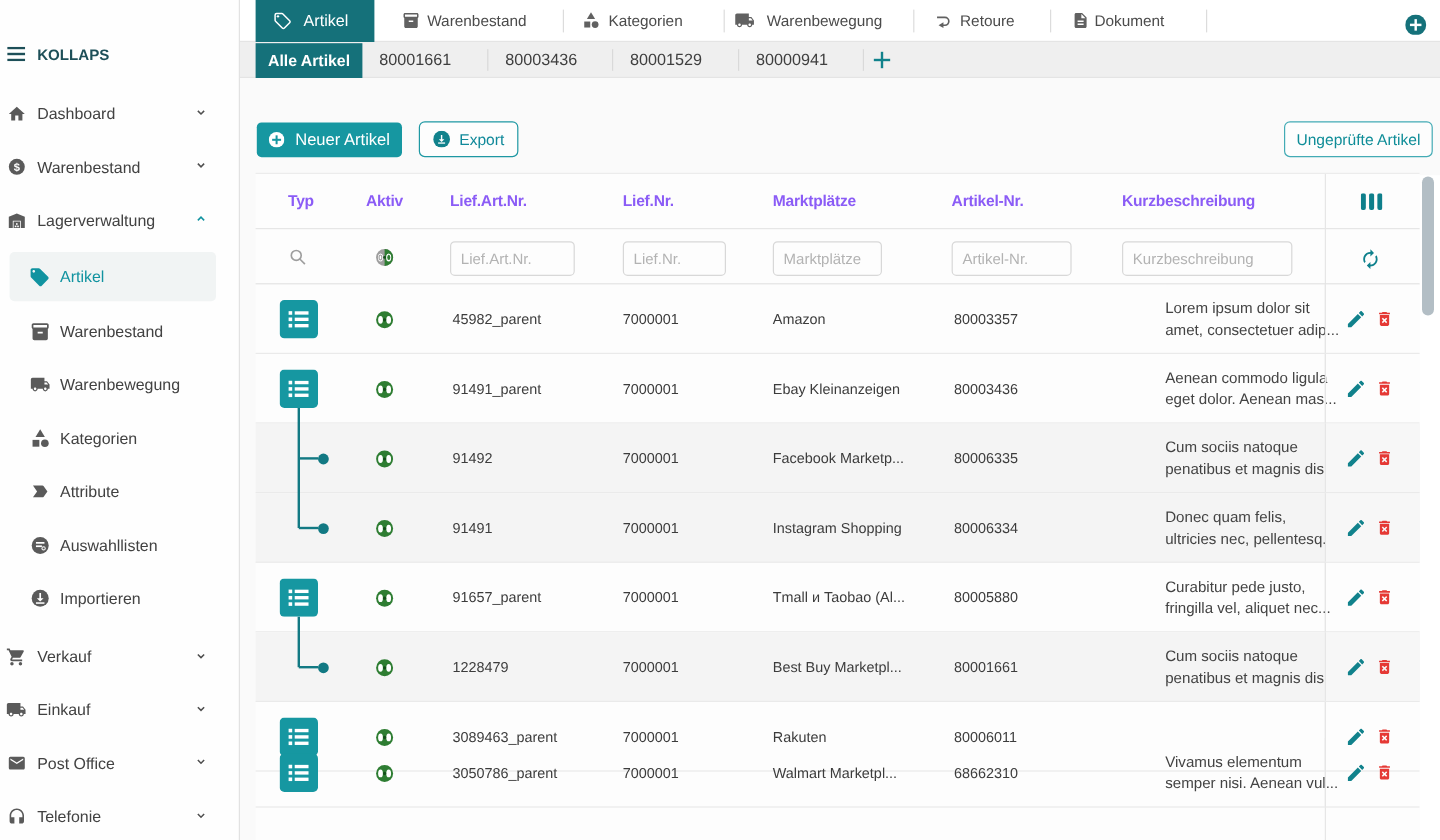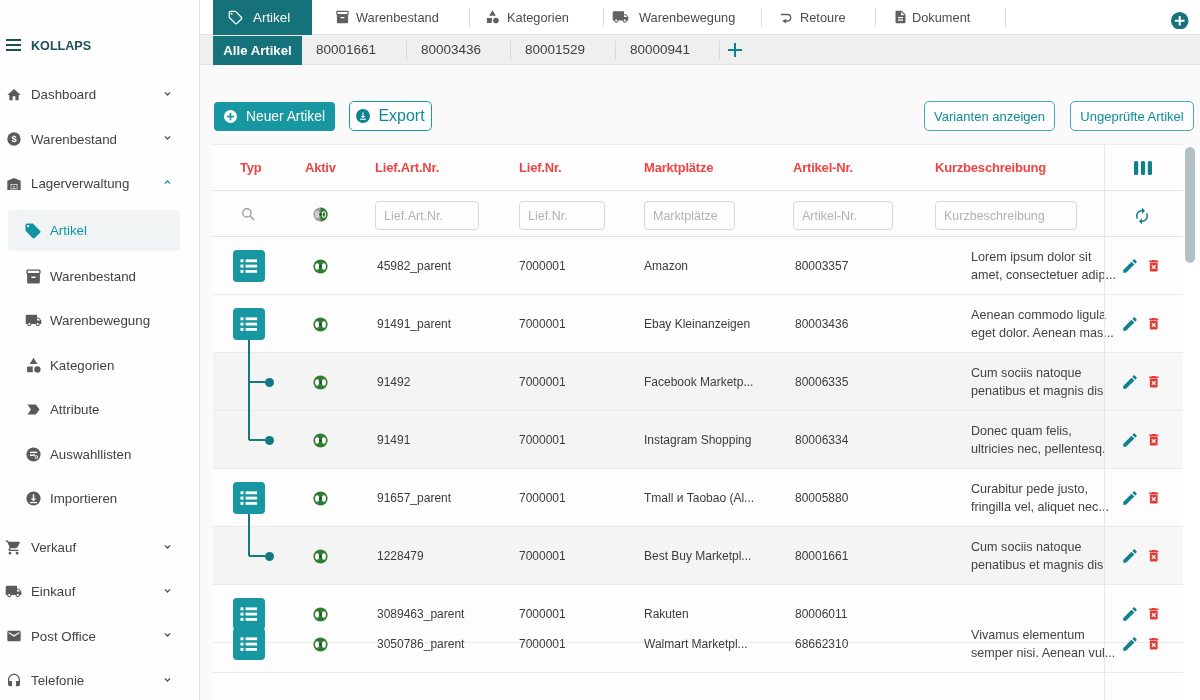--- a/index.html
+++ b/index.html
@@ -21,26 +21,26 @@
 
 #topbar1 { position:absolute; left:200px; top:0; width:1000px; height:35px; background:#fff; border-bottom:1px solid #e4e4e4; }
 #topbar2 { position:absolute; left:200px; top:35px; width:1000px; height:30px; background:#efefef; border-bottom:1px solid #e4e4e4; }
 .tab1 { position:absolute; top:0; height:35px; display:flex; align-items:center; font-size:12.8px; color:#4b4b4b; }
 .tabsep1 { position:absolute; top:8px; width:1px; height:19px; background:#dcdcdc; }
 #activetab { position:absolute; left:13px; top:0; width:99px; height:35px; background:#15717a; color:#fff; display:flex; align-items:center; font-size:13.4px; }
 #alleartikel { position:absolute; left:13px; top:1px; width:89px; height:29px; background:#15717a; color:#fff; display:flex; align-items:center; justify-content:center; font-size:13.2px; font-weight:bold; }
 .tab2 { position:absolute; top:0; height:29px; display:flex; align-items:center; font-size:13.5px; color:#3f3f3f; }
 .tabsep2 { position:absolute; top:6px; width:1px; height:18px; background:#d9d9d9; }
 .btn-filled { position:absolute; background:#1697a1; border-radius:4px; color:#fff; display:flex; align-items:center; justify-content:center; font-size:13.8px; }
-.btn-outline { position:absolute; background:#fdfdfd; border:1px solid #1e98a3; border-radius:5px; color:#10899a; display:flex; align-items:center; justify-content:center; font-size:16px; }
+.btn-outline { position:absolute; background:#fdfdfd; border:1px solid #1e98a3; border-radius:5px; color:#10899a; display:flex; align-items:center; justify-content:center; font-size:13px; }
 .btn-outline2 { position:absolute; background:#fdfdfd; border:1px solid #43abb5; border-radius:5px; color:#0f8d98; display:flex; align-items:center; justify-content:center; font-size:13px; }
 
 
 #table { position:absolute; left:213px; top:144px; width:970px; height:556px; background:#fdfdfd; border-top:1px solid #ececec; }
-.th { position:absolute; top:0; height:45px; display:flex; align-items:center; font-size:13px; font-weight:bold; letter-spacing:-0.2px; color:#ef4444; }
+.th { position:absolute; top:0; height:45px; display:flex; align-items:center; font-size:13px; font-weight:bold; letter-spacing:-0.2px; color:#8b5cf6; }
 #filterrow { position:absolute; left:0; top:45px; width:970px; height:47px; border-top:1px solid #e6e6e6; border-bottom:1px solid #e3e3e3; }
 .finput { position:absolute; top:10px; height:29px; border:1px solid #d8d8d8; border-radius:4px; background:#fdfdfd; font-size:12.5px; color:#b3b3b3; display:flex; align-items:center; padding-left:8px; }
 .row { position:absolute; left:0; width:970px; height:58px; border-bottom:1px solid #eaeaea; }
 .row.gray { background:#f4f4f4; }
 .row:last-of-type { border-bottom:none; }
 .cell { position:absolute; font-size:12px; color:#3c3c3c; top:50%; transform:translateY(-50%); white-space:nowrap; }
 .kurz { position:absolute; left:722px; font-size:12.6px; color:#434343; line-height:18px; top:50%; transform:translateY(-50%); white-space:nowrap;margin-left:36px; }
 .vsep { position:absolute; left:891px; top:0; width:1px; height:100%; background:#e6e6e6; }
 .licon { position:absolute; left:20px; top:13px; width:32px; height:32px; }
 .aicon { position:absolute; left:99px; top:50%; margin-top:-8px; width:17px; height:17px; }
@@ -300,21 +300,20 @@
     <span>Neuer Artikel</span>
   </div>
   <div class="btn-outline" style="left:349px;top:101px;width:83px;height:30px;">
     <svg width="14" height="14" viewBox="0 0 24 24" style="margin-right:8px">
         <circle cx="12" cy="12" r="12" fill="#11828c"></circle>
         <path fill="#fff" d="M11 6h2v6h3l-4 4-4-4h3z"></path>
         <rect x="7" y="16.6" width="10" height="1.8" fill="#fff"></rect>
       </svg>
     <span>Export</span>
   </div>
-  <div class="btn-outline2" style="left:924px;top:101px;width:131px;height:30px;">Varianten anzeigen</div>
   <div class="btn-outline2" style="left:1070px;top:101px;width:124px;height:30px;">Ungeprüfte Artikel</div>
 
   <div id="table">
     <div class="vsep" style="height:556px"></div>
     <div class="th" style="left:27px">Typ</div>
     <div class="th" style="left:92px">Aktiv</div>
     <div class="th" style="left:162px">Lief.Art.Nr.</div>
     <div class="th" style="left:306px">Lief.Nr.</div>
     <div class="th" style="left:431px">Marktplätze</div>
     <div class="th" style="left:580px">Artikel-Nr.</div>

